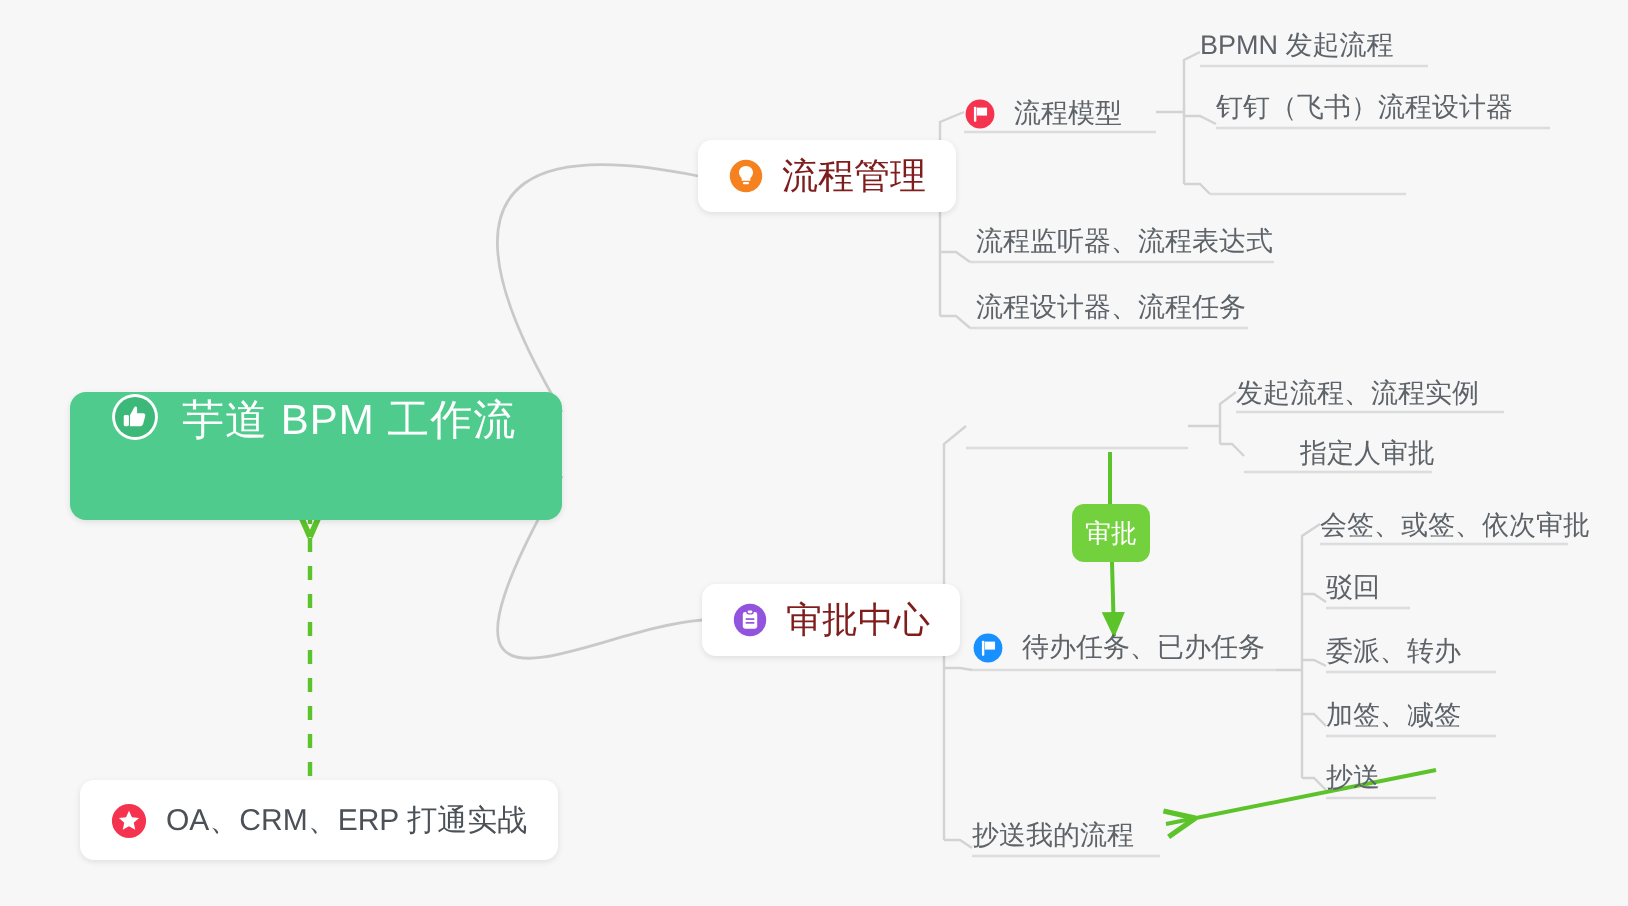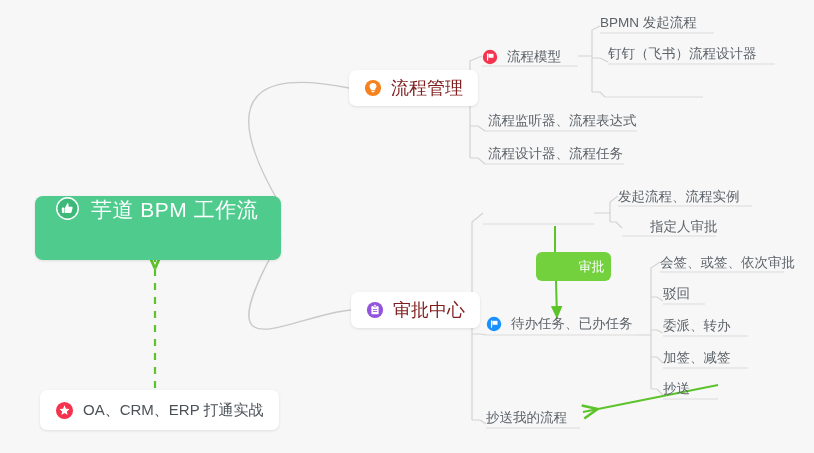--- a/index.html
+++ b/index.html
@@ -100,21 +100,20 @@
     position: absolute;
     left: 536px;
     top: 252px;
     width: 39px;
     height: 29px;
     background: #73d13d;
     border-radius: 6px;
     display: flex;
     align-items: center;
     justify-content: center;
-    padding-left: 36px;
   }
   .pill-badge span {
     color: #ffffff;
     font-size: 13px;
     white-space: nowrap;
   }
 </style>
 </head>
 <body>
 

